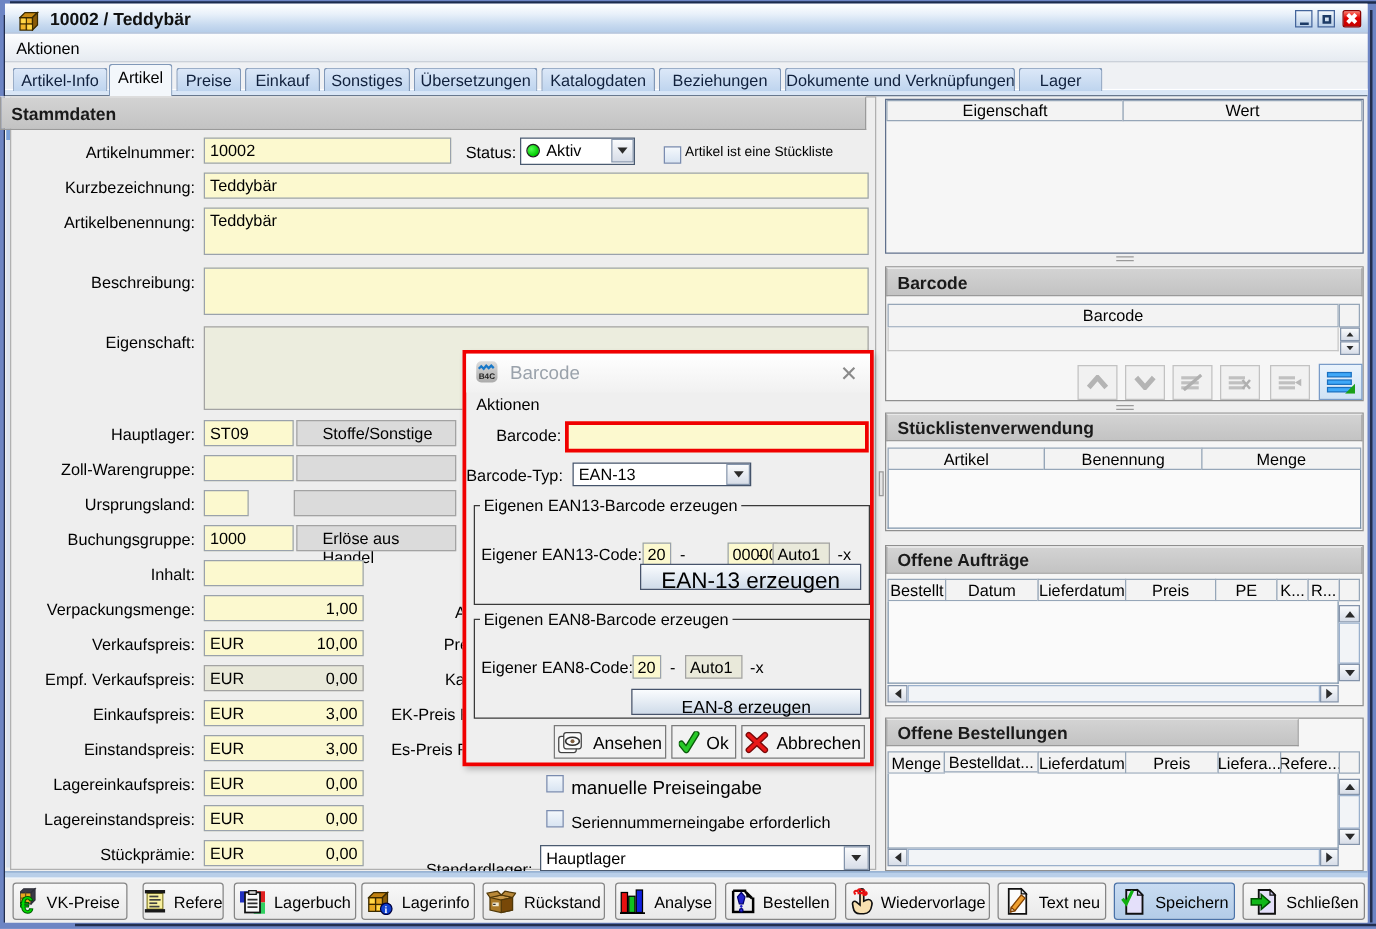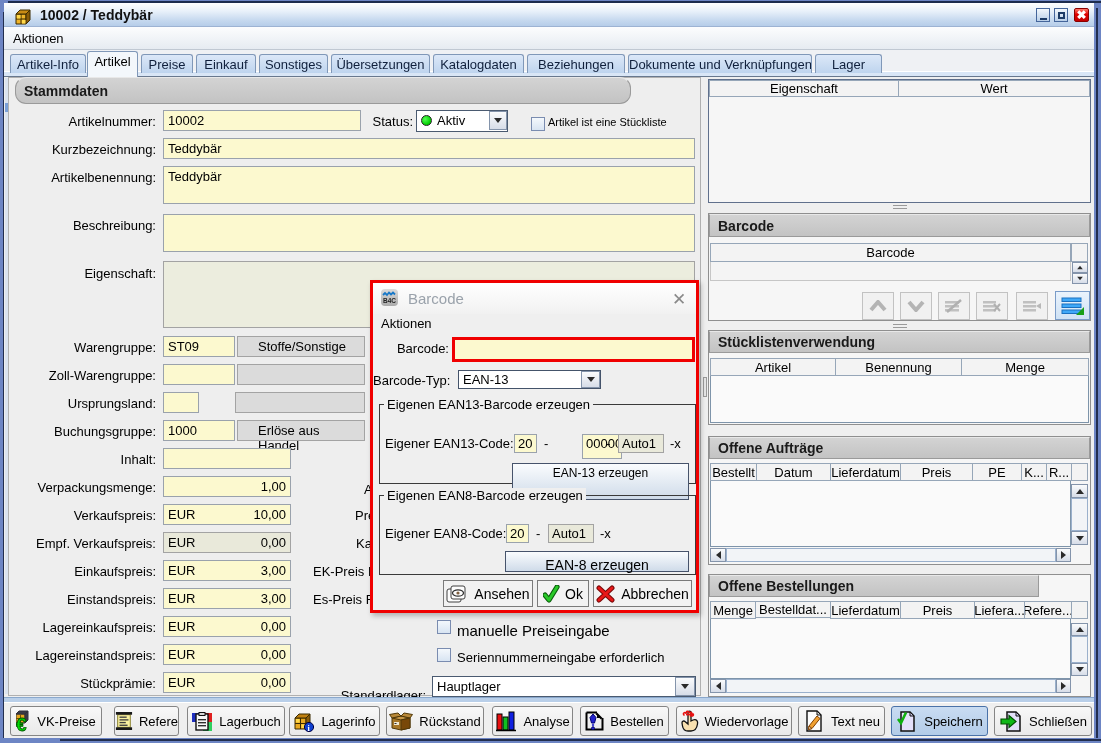--- a/index.html
+++ b/index.html
@@ -68,42 +68,42 @@
 <div class="tab" style="left:331px;width:99px;">Übersetzungen</div>
 <div class="tab" style="left:433px;width:91px;">Katalogdaten</div>
 <div class="tab" style="left:527px;width:98px;">Beziehungen</div>
 <div class="tab" style="left:628px;width:184px;">Dokumente und Verknüpfungen</div>
 <div class="tab" style="left:815px;width:67px;">Lager</div>
 <div class="tab" style="left:87px;width:51px;top:51px;height:26px;background:#f3f7fb;color:#000;">Artikel</div>
 
 <div class="abs" style="left:5px;top:78px;width:4px;height:616px;background:#dbe3ef;"></div>
 <div class="abs" style="left:5px;top:103px;width:4px;height:9px;background:#7aa0d8;"></div>
 <div class="abs" style="left:8px;top:77px;width:693px;height:619px;background:#eeeeee;border:1px solid #b0b0b0;"></div>
-<div class="sechdr" style="left:15px;top:77px;width:616px;height:27px;border-radius:11px;">Stammdaten</div>
+<div class="sechdr" style="left:0;top:77px;width:693px;height:27px;">Stammdaten</div>
 
 <div class="lbl" style="left:20px;top:114px;width:136px;">Artikelnummer:</div>
 <div class="yf" style="left:163px;top:110px;width:198px;height:21px;">10002</div>
 <div class="lbl" style="left:300px;top:114px;width:113px;">Status:</div>
 <div class="abs" style="left:416px;top:110px;width:92px;height:22px;background:#fff;border:1px solid #4a5a70;"></div>
 <div class="abs" style="left:421px;top:115px;width:11px;height:11px;border-radius:50%;background:radial-gradient(circle at 35% 35%, #55ff55, #00cc00 70%);border:1px solid #222;"></div>
 <div class="abs" style="left:437px;top:113px;font-size:13px;">Aktiv</div>
 <div class="sb" style="left:489px;top:111px;width:18px;height:19px;">
     <div class="tri-d"></div>
   </div>
 <div class="cb" style="left:531px;top:117px;"></div>
 <div class="abs" style="left:548px;top:116px;font-size:11px;">Artikel ist eine Stückliste</div>
 <div class="lbl" style="left:20px;top:142px;width:136px;">Kurzbezeichnung:</div>
 <div class="yf" style="left:163px;top:138px;width:532px;height:21px;">Teddybär</div>
 <div class="lbl" style="left:20px;top:170px;width:136px;">Artikelbenennung:</div>
 <div class="yf" style="left:163px;top:166px;width:532px;height:38px;">Teddybär</div>
 <div class="lbl" style="left:20px;top:218px;width:136px;">Beschreibung:</div>
 <div class="yf" style="left:163px;top:214px;width:532px;height:38px;"></div>
 <div class="lbl" style="left:20px;top:266px;width:136px;">Eigenschaft:</div>
 <div class="ggf" style="left:163px;top:261px;width:532px;height:67px;background:#ecedde;"></div>
-<div class="lbl" style="left:20px;top:340px;width:136px;">Warengruppe:</div>
+<div class="lbl" style="left:20px;top:340px;width:136px;">Hauptlager:</div>
 <div class="yf" style="left:163px;top:336px;width:72px;height:21px;">ST09</div>
 <div class="gf" style="left:237px;top:336px;width:128px;height:21px;">Stoffe/Sonstige</div>
 <div class="lbl" style="left:20px;top:368px;width:136px;">Zoll-Warengruppe:</div>
 <div class="yf" style="left:163px;top:364px;width:72px;height:21px;"></div>
 <div class="gf" style="left:237px;top:364px;width:128px;height:21px;"></div>
 <div class="lbl" style="left:20px;top:396px;width:136px;">Ursprungsland:</div>
 <div class="yf" style="left:163px;top:392px;width:36px;height:21px;"></div>
 <div class="gf" style="left:235px;top:392px;width:130px;height:21px;"></div>
 <div class="lbl" style="left:20px;top:424px;width:136px;">Buchungsgruppe:</div>
 <div class="yf" style="left:163px;top:420px;width:72px;height:21px;">1000</div>
@@ -395,21 +395,21 @@
     </div>
   <div style="position:absolute;left:6px;top:121px;width:317px;height:80px;border:1px solid #3a3a3a;"></div>
   <div style="position:absolute;left:11px;top:114px;background:#efefef;font-size:13px;padding:0 3px;">Eigenen EAN13-Barcode erzeugen</div>
   <div style="position:absolute;left:12px;top:153px;font-size:13px;">Eigener EAN13-Code:</div>
   <div class="yf" style="left:141px;top:151px;width:23px;height:19px;padding:1px 3px;">20</div>
   <div style="position:absolute;left:171px;top:153px;font-size:13px;">-</div>
   <div class="yf" style="left:185px;top:151px;width:40px;height:25px;padding:1px 3px;margin-left:24px;">00000</div>
   <div style="position:absolute;left:233px;top:153px;font-size:13px;">-</div>
   <div class="ggf" style="left:245px;top:151px;width:46px;height:19px;padding:1px 3px;">Auto1</div>
   <div style="position:absolute;left:297px;top:153px;font-size:13px;">-x</div>
-  <div style="position:absolute;left:139px;top:180px;width:177px;height:37px;background:linear-gradient(#fafcfe,#cfdbe9);border:1px solid #46536b;font-size:12px;text-align:center;padding-top:2px;">EAN-13 erzeugen</div>
+  <div style="position:absolute;left:139px;top:168px;width:177px;height:21px;background:linear-gradient(#fafcfe,#cfdbe9);border:1px solid #46536b;font-size:18px;text-align:center;padding-top:2px;">EAN-13 erzeugen</div>
   <div style="position:absolute;left:6px;top:212px;width:317px;height:80px;border:1px solid #3a3a3a;"></div>
   <div style="position:absolute;left:11px;top:205px;background:#efefef;font-size:13px;padding:0 3px;">Eigenen EAN8-Barcode erzeugen</div>
   <div style="position:absolute;left:12px;top:243px;font-size:13px;">Eigener EAN8-Code:</div>
   <div class="yf" style="left:133px;top:241px;width:23px;height:19px;padding:1px 3px;">20</div>
   <div style="position:absolute;left:163px;top:243px;font-size:13px;">-</div>
   <div class="ggf" style="left:175px;top:241px;width:46px;height:19px;padding:1px 3px;">Auto1</div>
   <div style="position:absolute;left:227px;top:243px;font-size:13px;">-x</div>
   <div style="position:absolute;left:132px;top:268px;width:184px;height:21px;background:linear-gradient(#fafcfe,#cfdbe9);border:1px solid #46536b;font-size:14px;text-align:center;padding-top:5px;">EAN-8 erzeugen</div>
   <div style="position:absolute;left:70px;top:297px;width:90px;height:27px;background:#f2f2f2;border:1px solid #7a7a7a;font-size:14px;display:flex;align-items:center;justify-content:center;gap:6px;">
       <svg width="22" height="18" viewBox="0 0 22 18">

